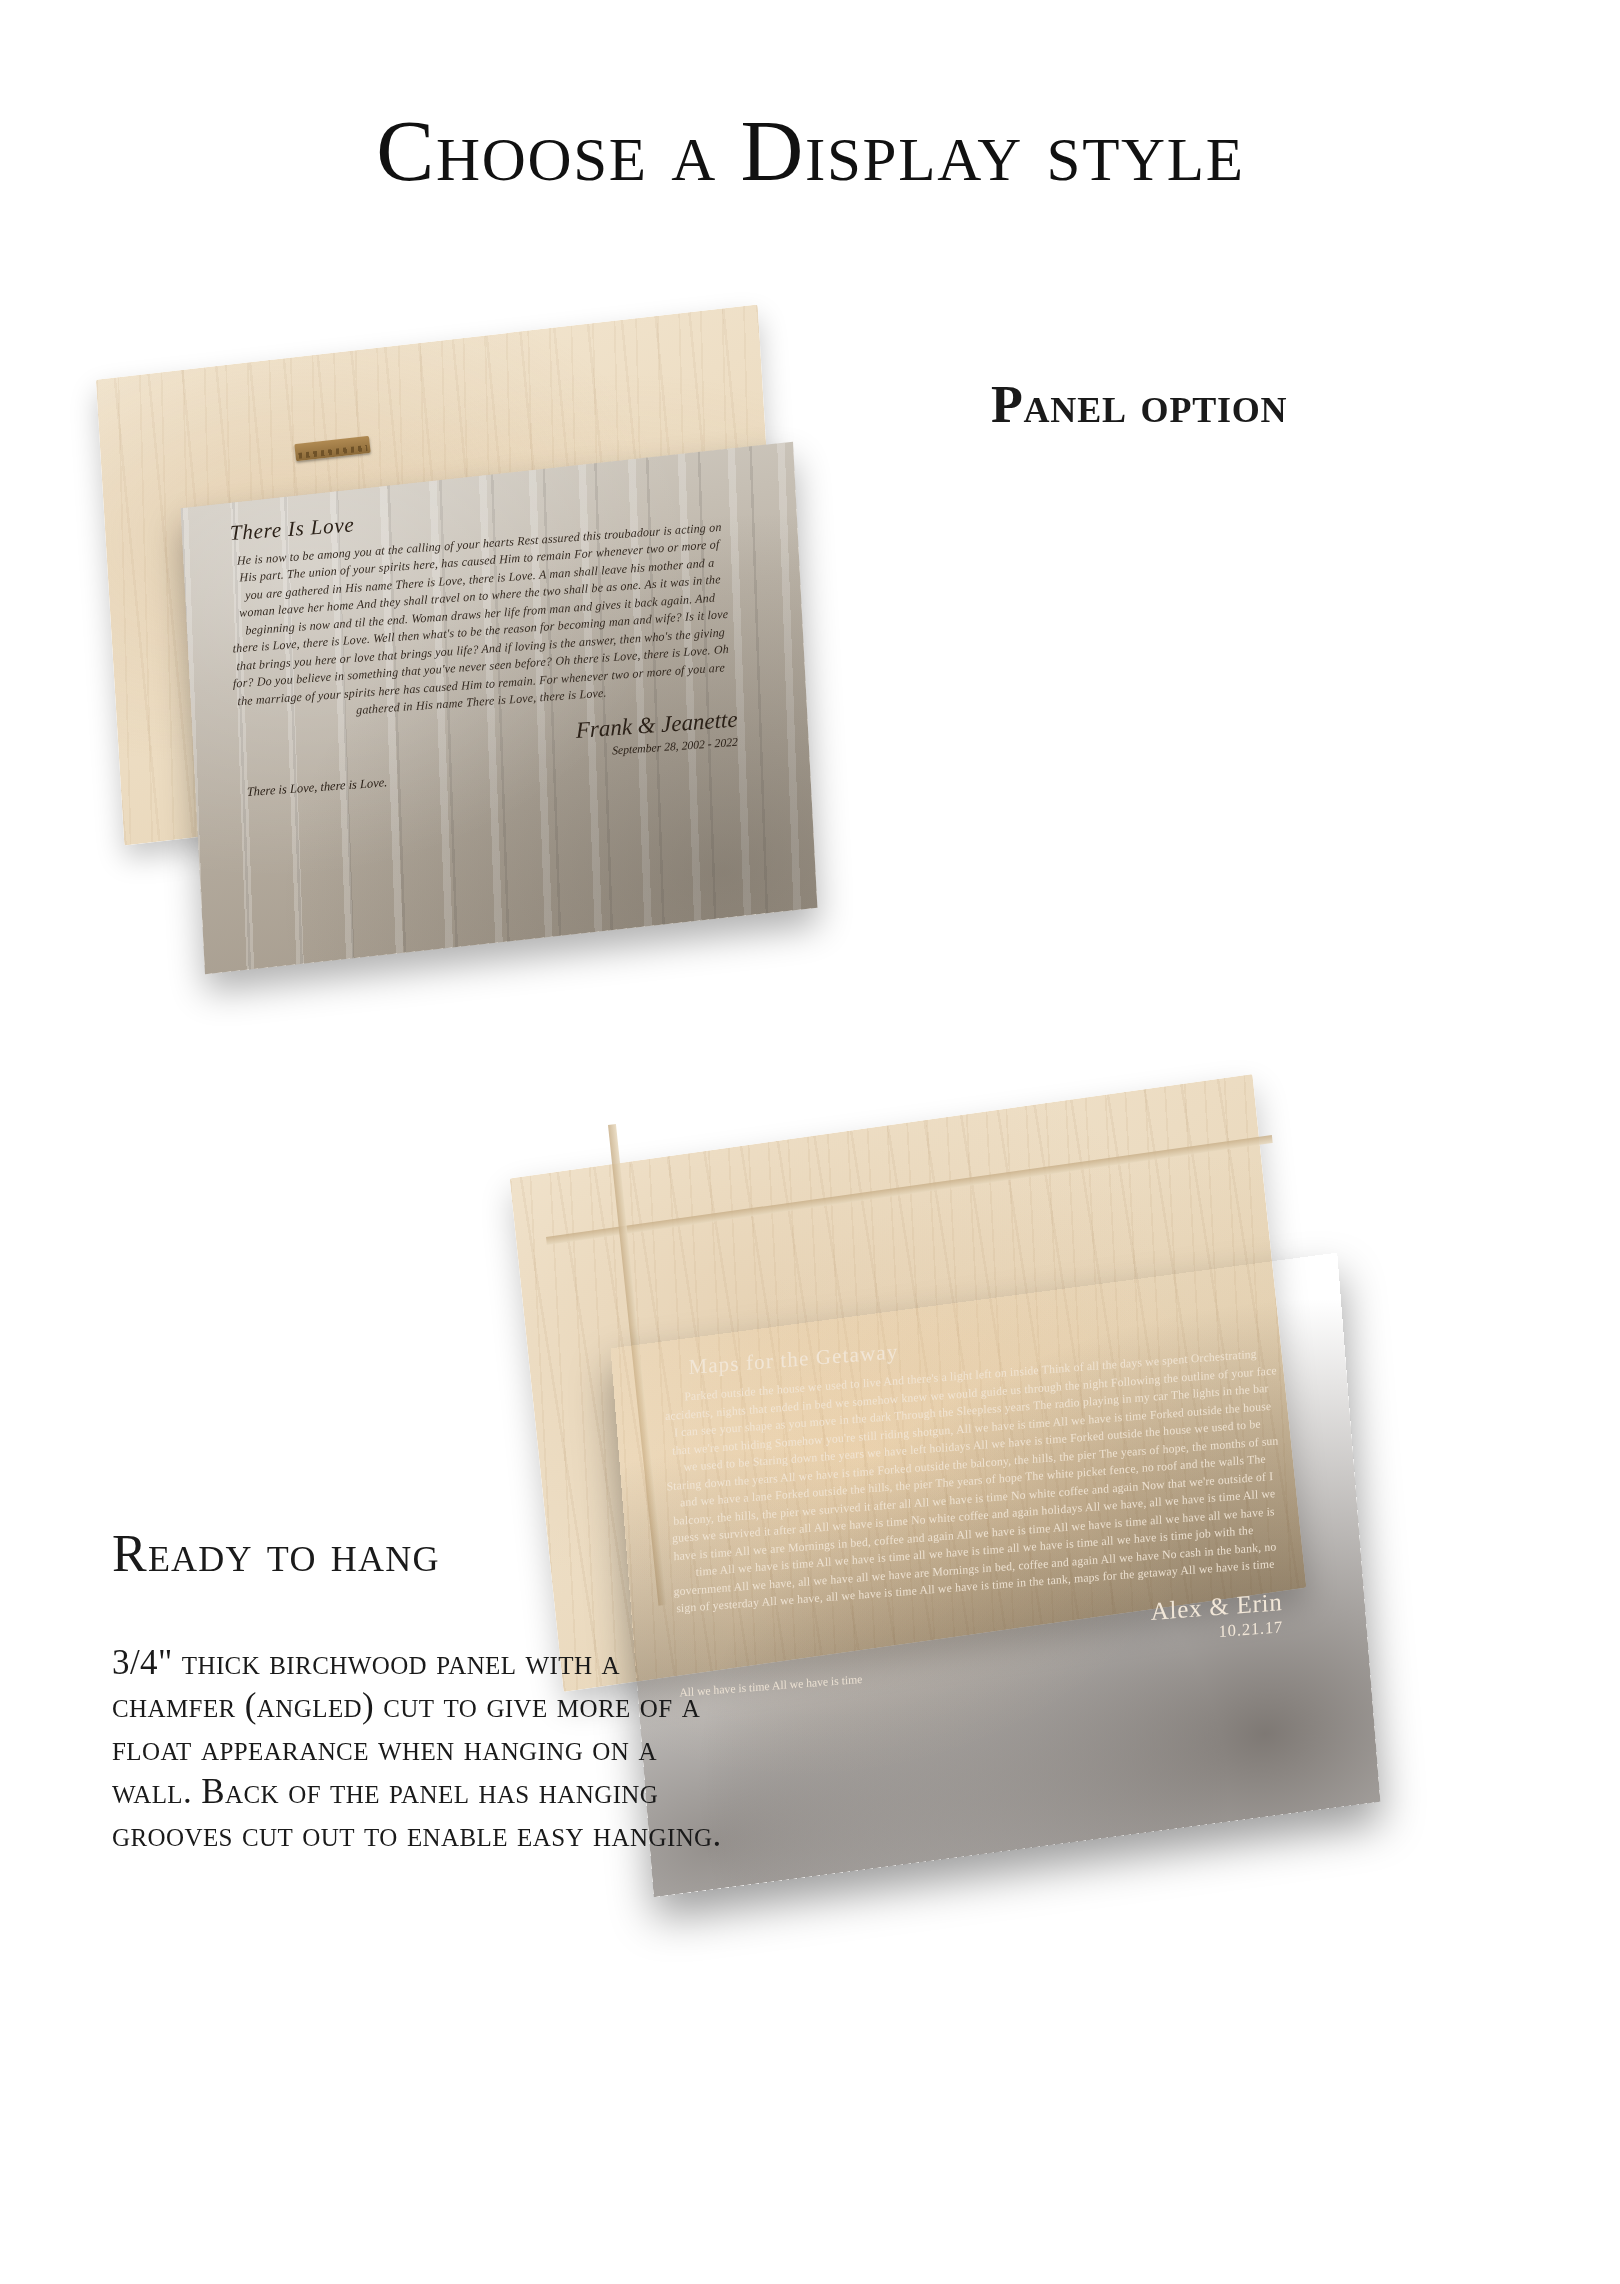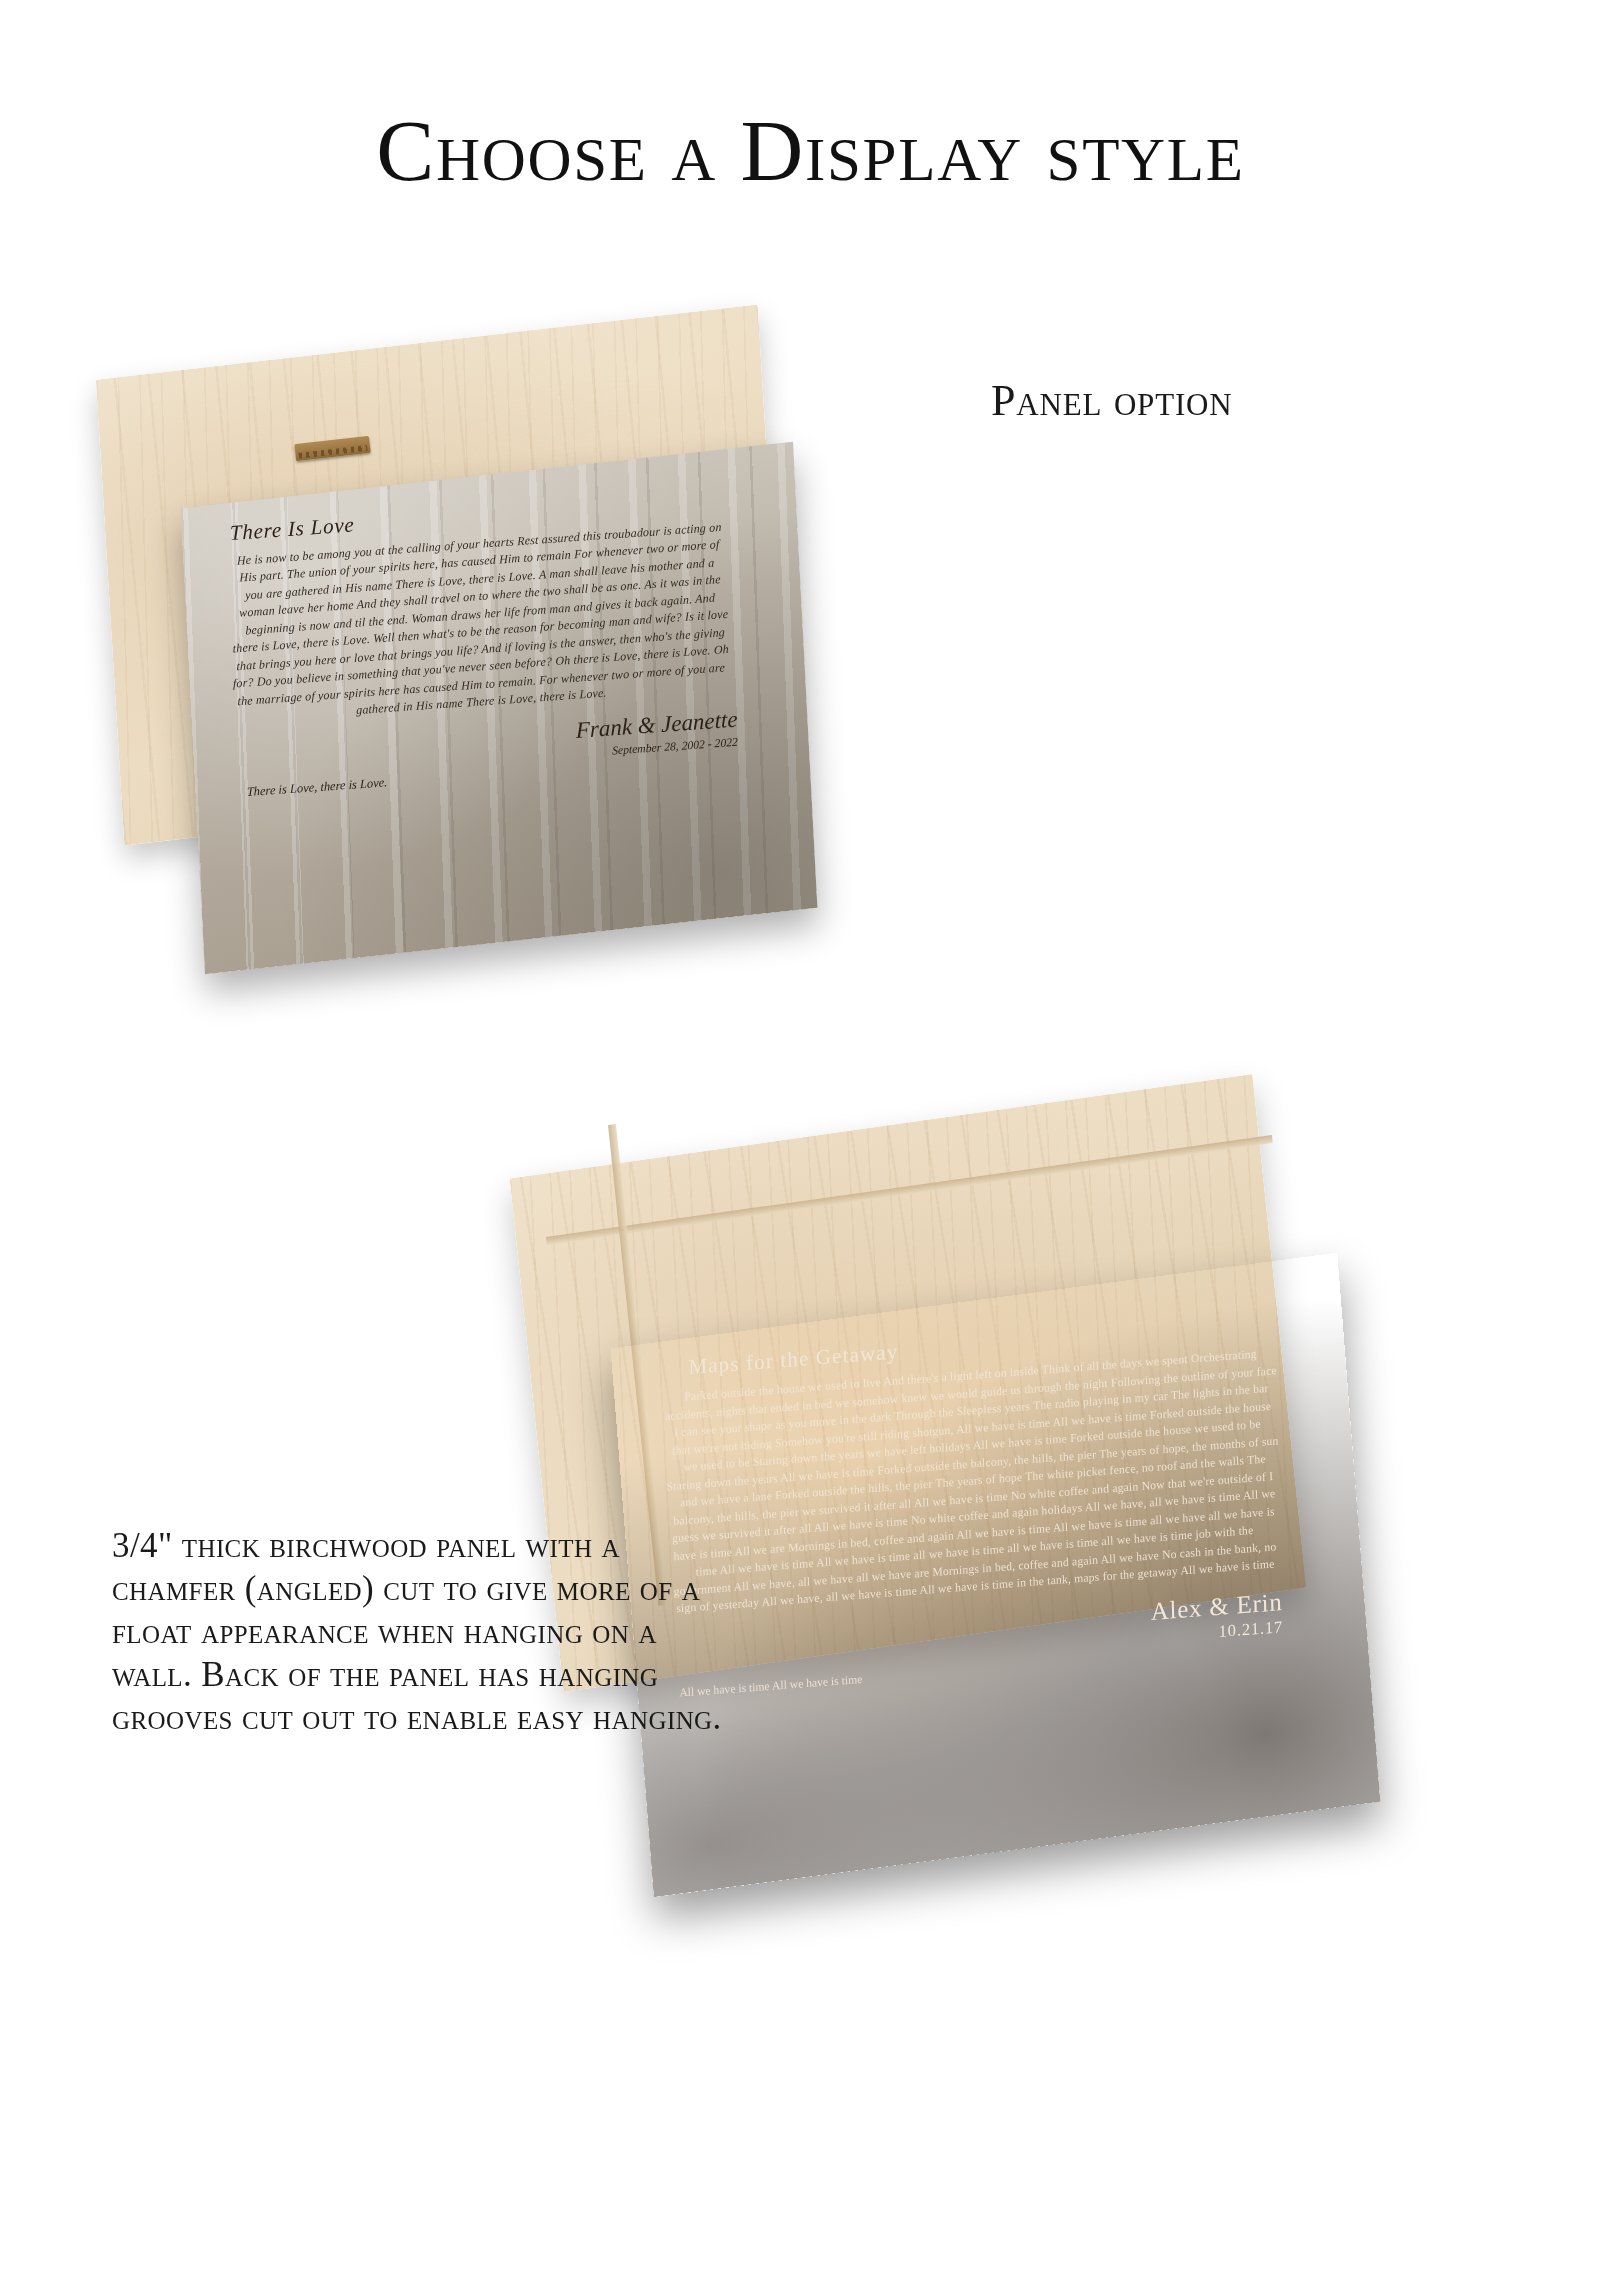--- a/index.html
+++ b/index.html
@@ -163,23 +163,23 @@
 
   
   #panel-option-text {
     position: absolute;
     left: 991px;
     top: 375px;
     width: 583px;
   }
   #panel-option-text h2 {
     margin: 0 0 5px 0;
-    font-size: 44px;
-    font-variant: small-caps;
-    font-weight: 400;
+    font-size: 52px;
+    font-variant: small-caps;
+    font-weight: 700;
     letter-spacing: 0.8px;
   }
   #panel-option-text p {
     margin: 0;
     font-size: 38px;
     font-variant: small-caps;
     line-height: 48px;
     letter-spacing: 0.4px;
   }
 
@@ -368,15 +368,16 @@
       <div class="dark-names">
         <div class="nm">Alex &amp; Erin</div>
         <div class="dt">10.21.17</div>
       </div>
       <div class="dark-closing">All we have is time All we have is time</div>
     </div>
   </div>
 </div>
 
 <div id="ready-to-hang">
+  <h2>Ready to hang</h2>
   <p>3/4" thick birchwood panel with a chamfer (angled) cut to give more of a float appearance when hanging on a wall. Back of the panel has hanging grooves cut out to enable easy hanging.</p>
 </div>
 
 
 </body></html>

